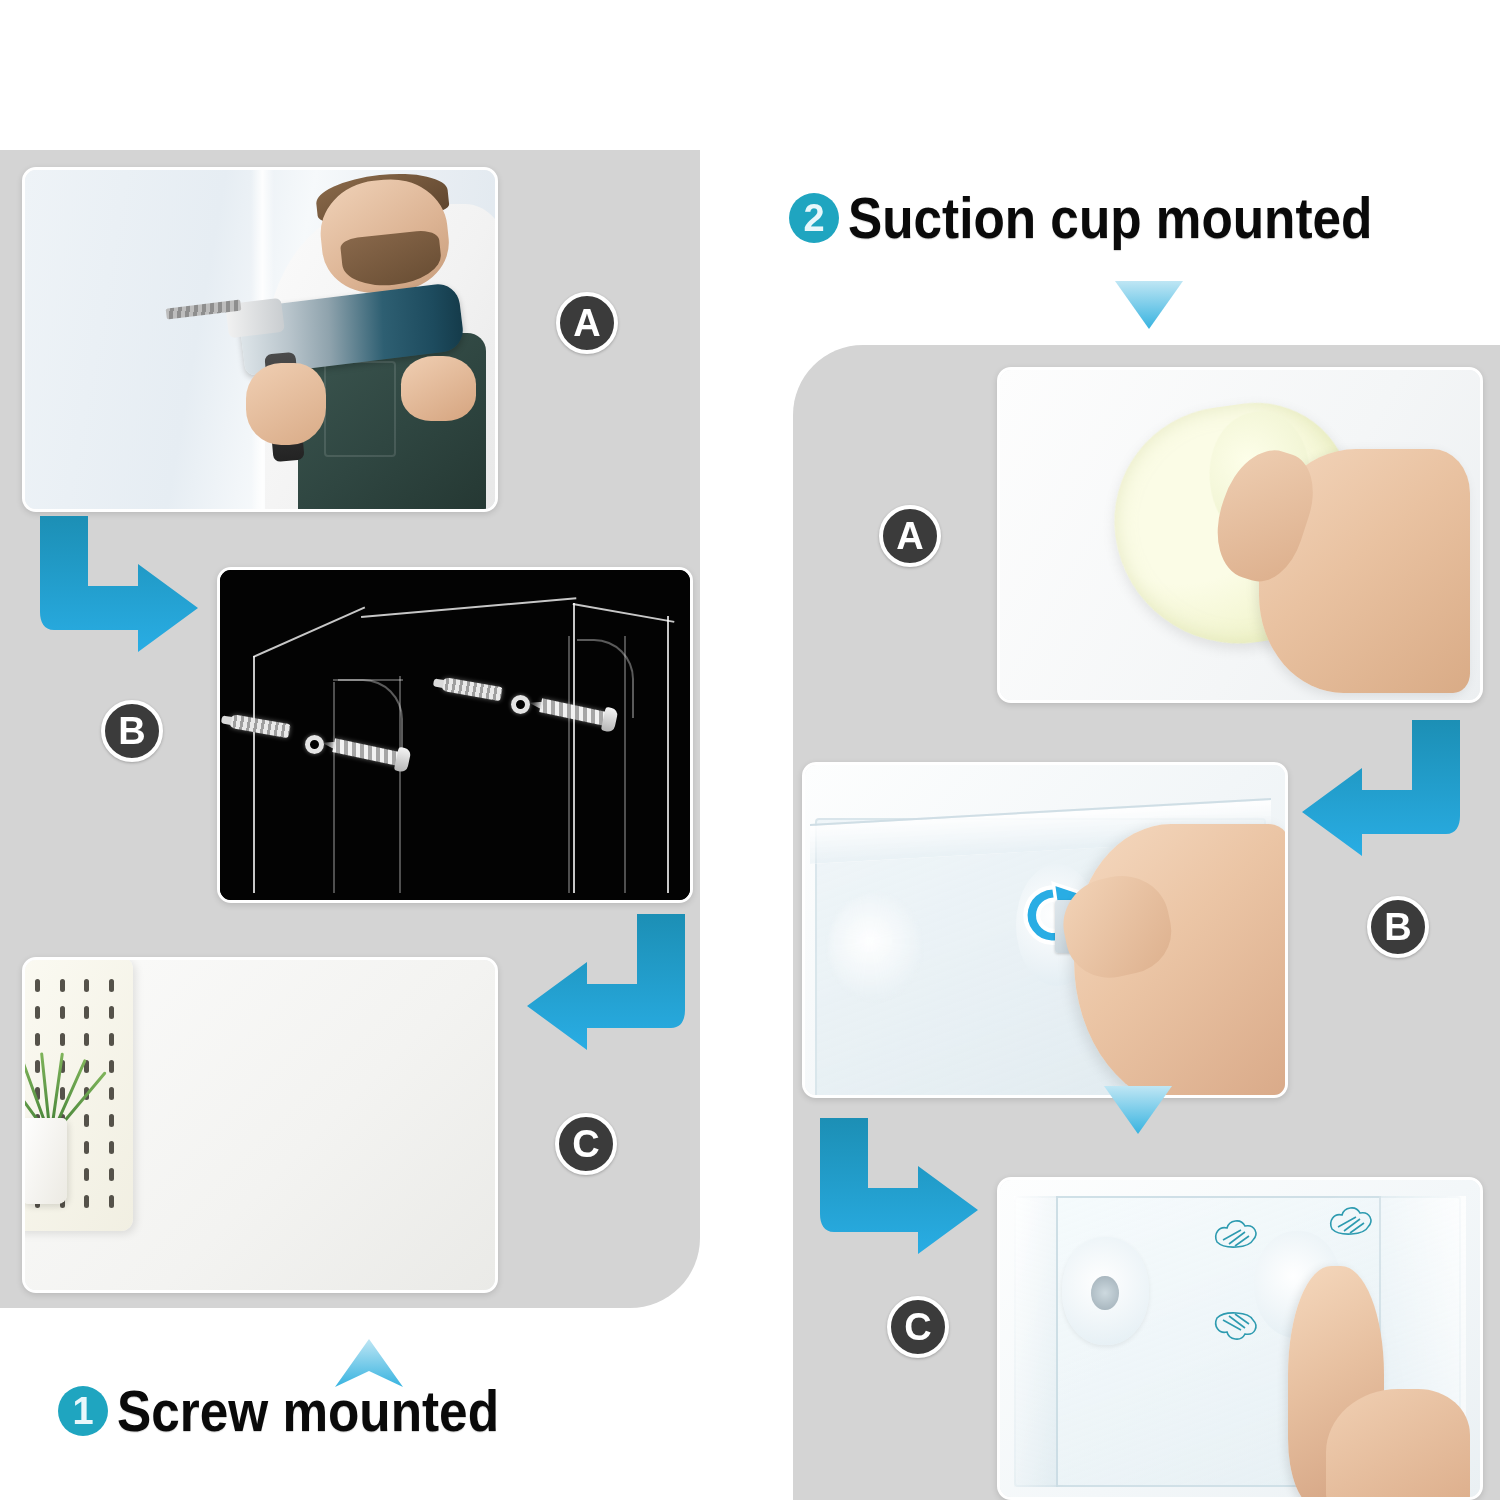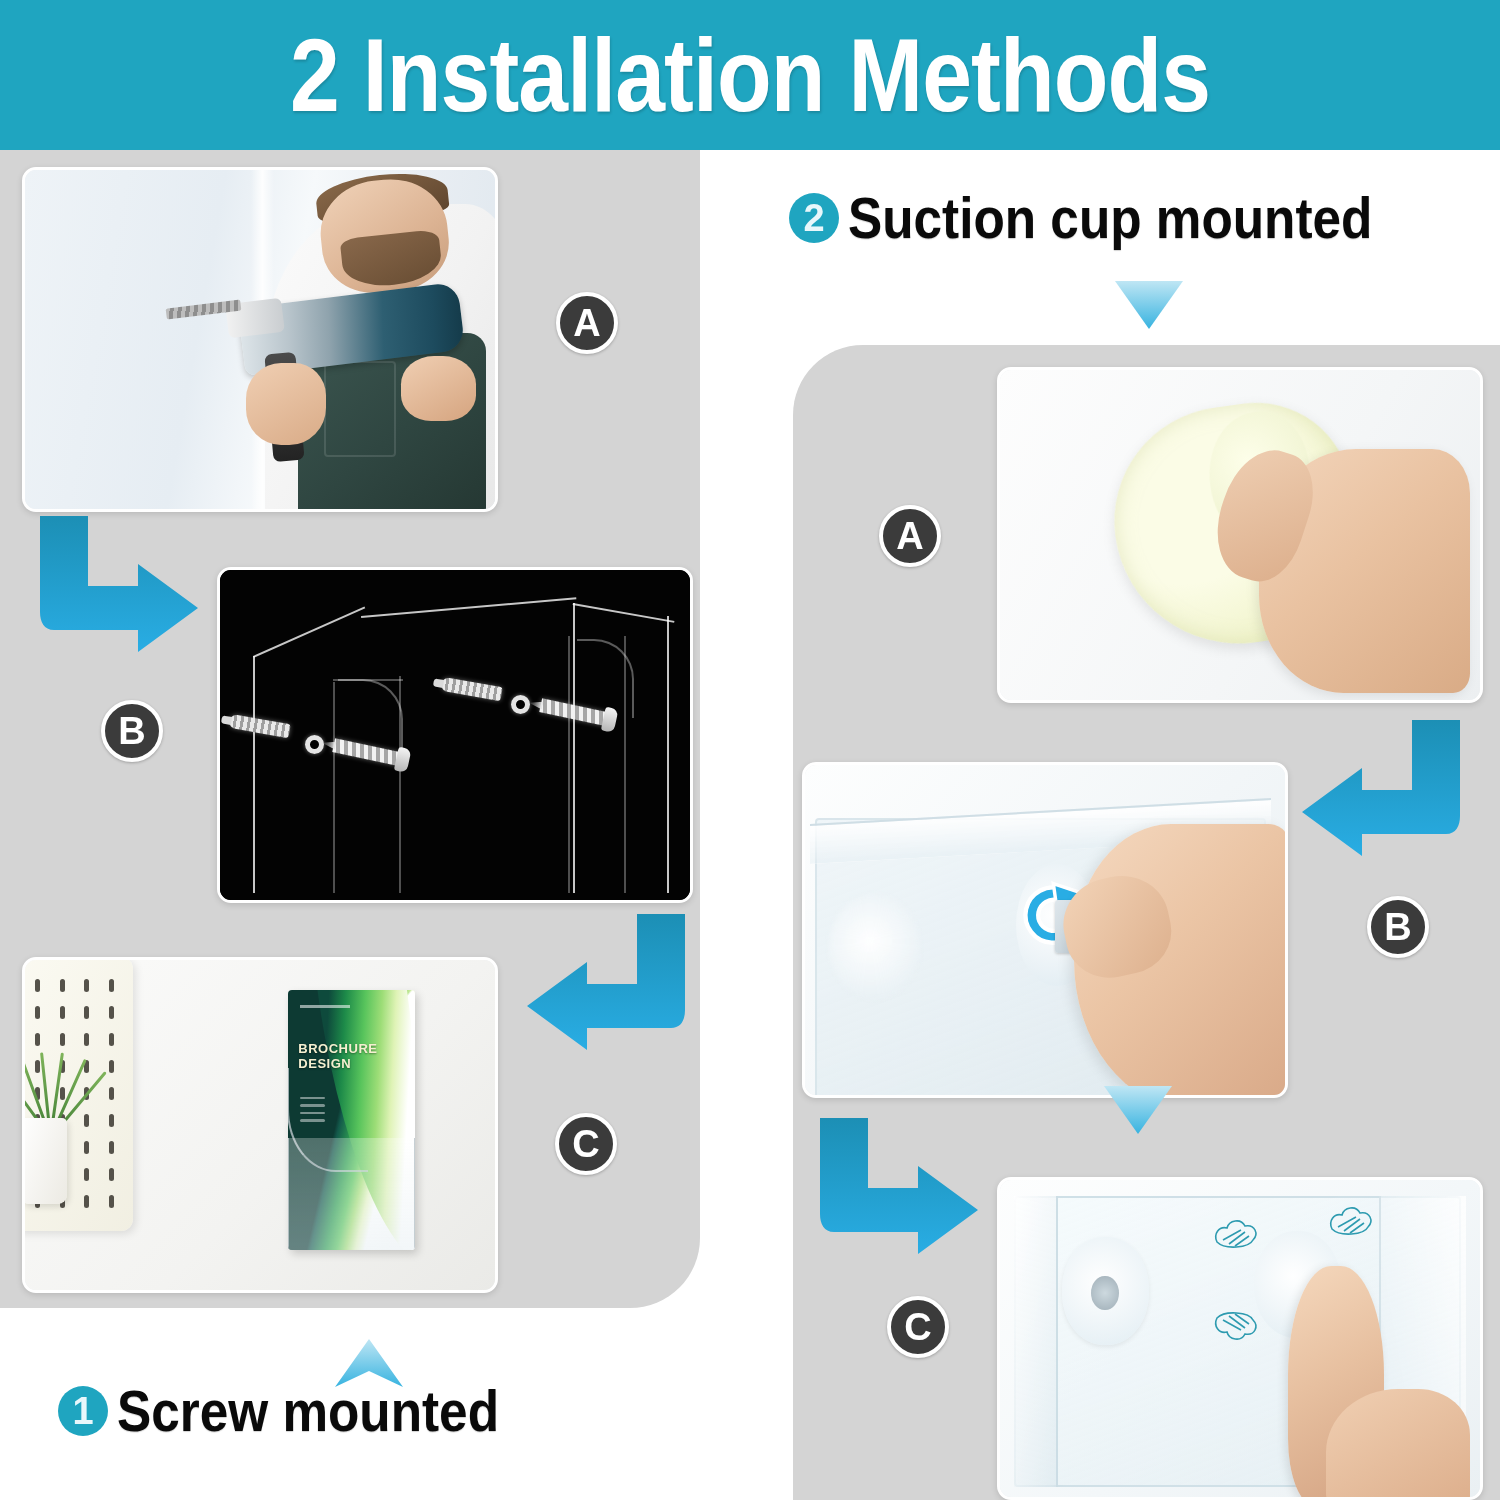--- a/index.html
+++ b/index.html
@@ -410,23 +410,20 @@
   .el-left-b  { left:20px;   top:508px;  width:200px; height:190px; }
   .el-left-c  { left:505px;  top:906px;  width:200px; height:190px; }
   .el-right-b { left:1290px; top:712px;  width:190px; height:190px; }
   .el-right-c { left:800px;  top:1110px; width:200px; height:190px; }
 </style>
 </head>
 <body>
 
 <div id="page">
 
-  <div class="banner">
-    <div class="banner-title">2 Installation Methods</div>
-  </div>
 
   <div class="panel-left"></div>
   <div class="panel-right"></div>
 
   <div class="photo ph-drill">
     <div class="drill-bg"></div>
     <div class="drill-wallseam"></div>
     <div class="drill-man-torso"></div>
     <div class="drill-overall"></div>
     <div class="drill-hair"></div>
@@ -540,38 +537,20 @@
     <div class="plant">
       <i style="transform:rotate(-36deg)"></i>
       <i style="transform:rotate(-20deg)"></i>
       <i style="transform:rotate(-6deg)"></i>
       <i style="transform:rotate(8deg)"></i>
       <i style="transform:rotate(24deg)"></i>
       <i style="transform:rotate(40deg)"></i>
     </div>
     <div class="pot"></div>
 
-    <div class="holder">
-      <div class="brochure">
-        <div class="bwave"></div>
-        <div class="btiny"></div>
-        <div class="btitle">
-          <span>BROCHURE</span><br>
-          <span>DESIGN</span>
-        </div>
-        <div class="blines">
-            <span></span>
-            <span></span>
-            <span></span>
-            <span></span>
-          </div>
-      </div>
-      <div class="holder-curve"></div>
-      <div class="holder-front"></div>
-    </div>
   </div>
   <div class="step-badge b-left-c">C</div>
 
   <div class="chev" style="left:333px; top:1337px;">
     <svg viewBox="0 0 72 54" width="72" height="54">
       <defs>
         <linearGradient id="cu1" x1="0" y1="0" x2="0" y2="1">
           <stop offset="0%" stop-color="#BFE6F4"></stop>
             <stop offset="100%" stop-color="#37B3E0"></stop>
         </linearGradient>

